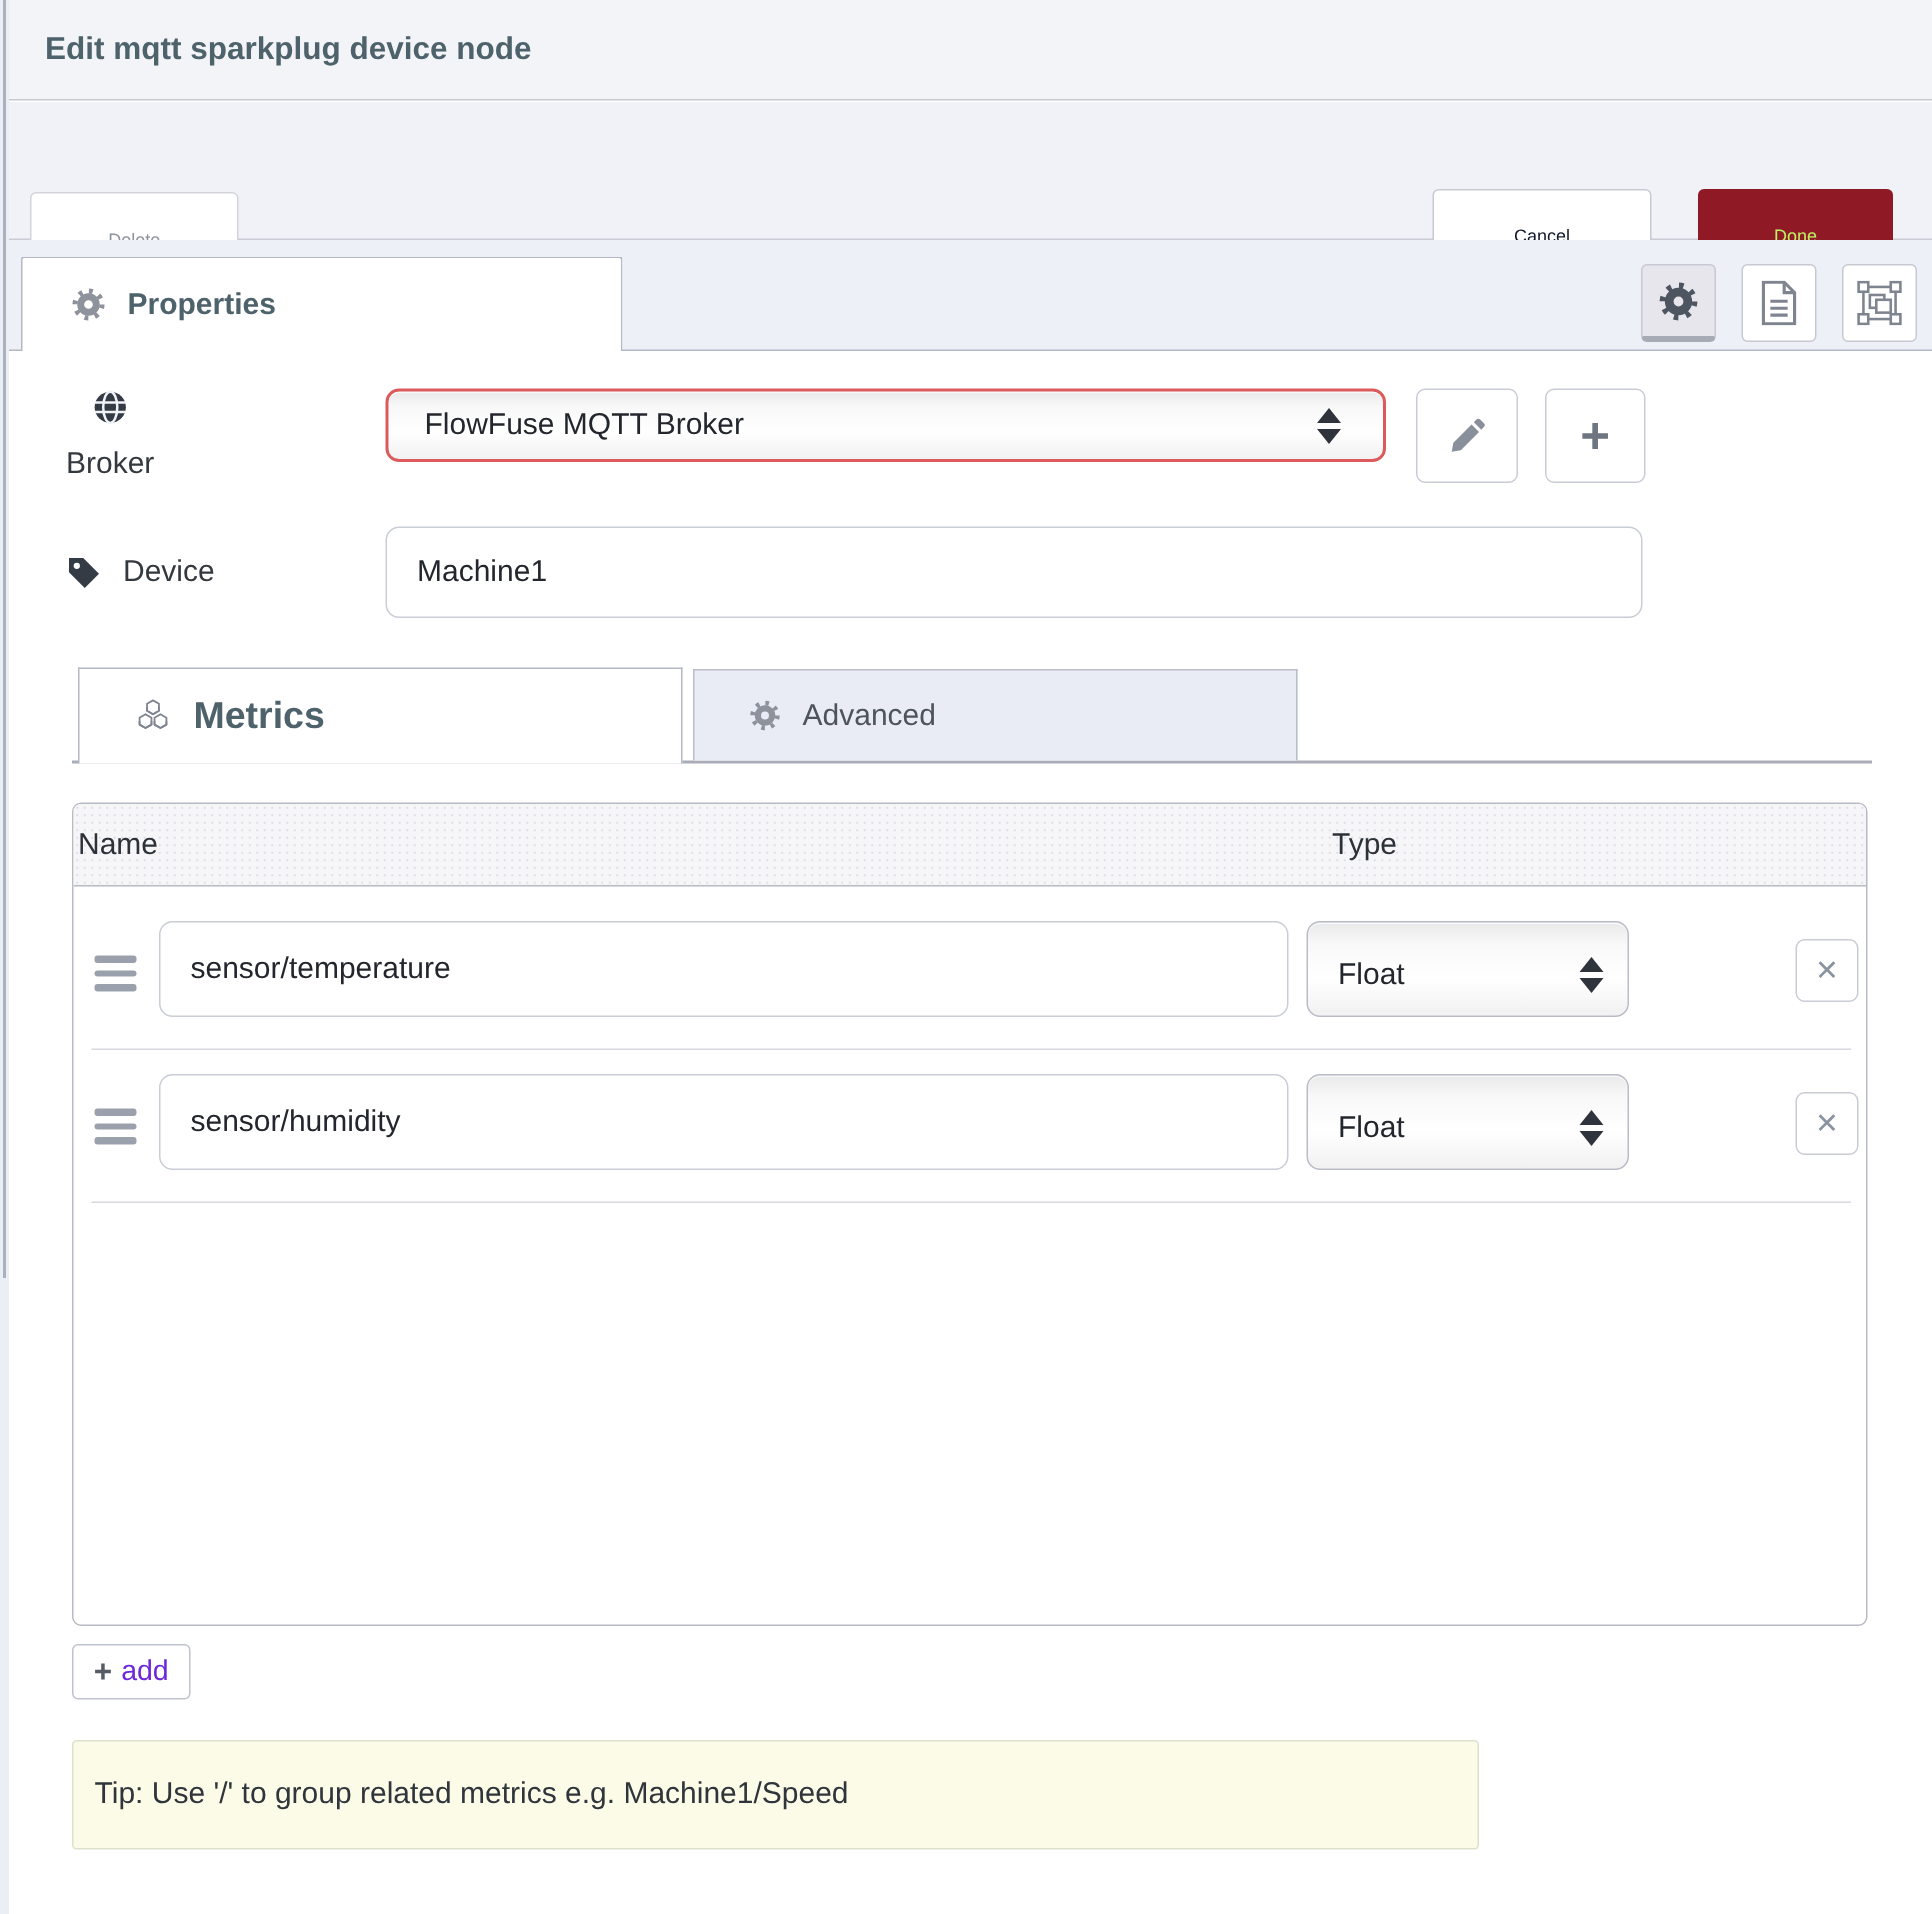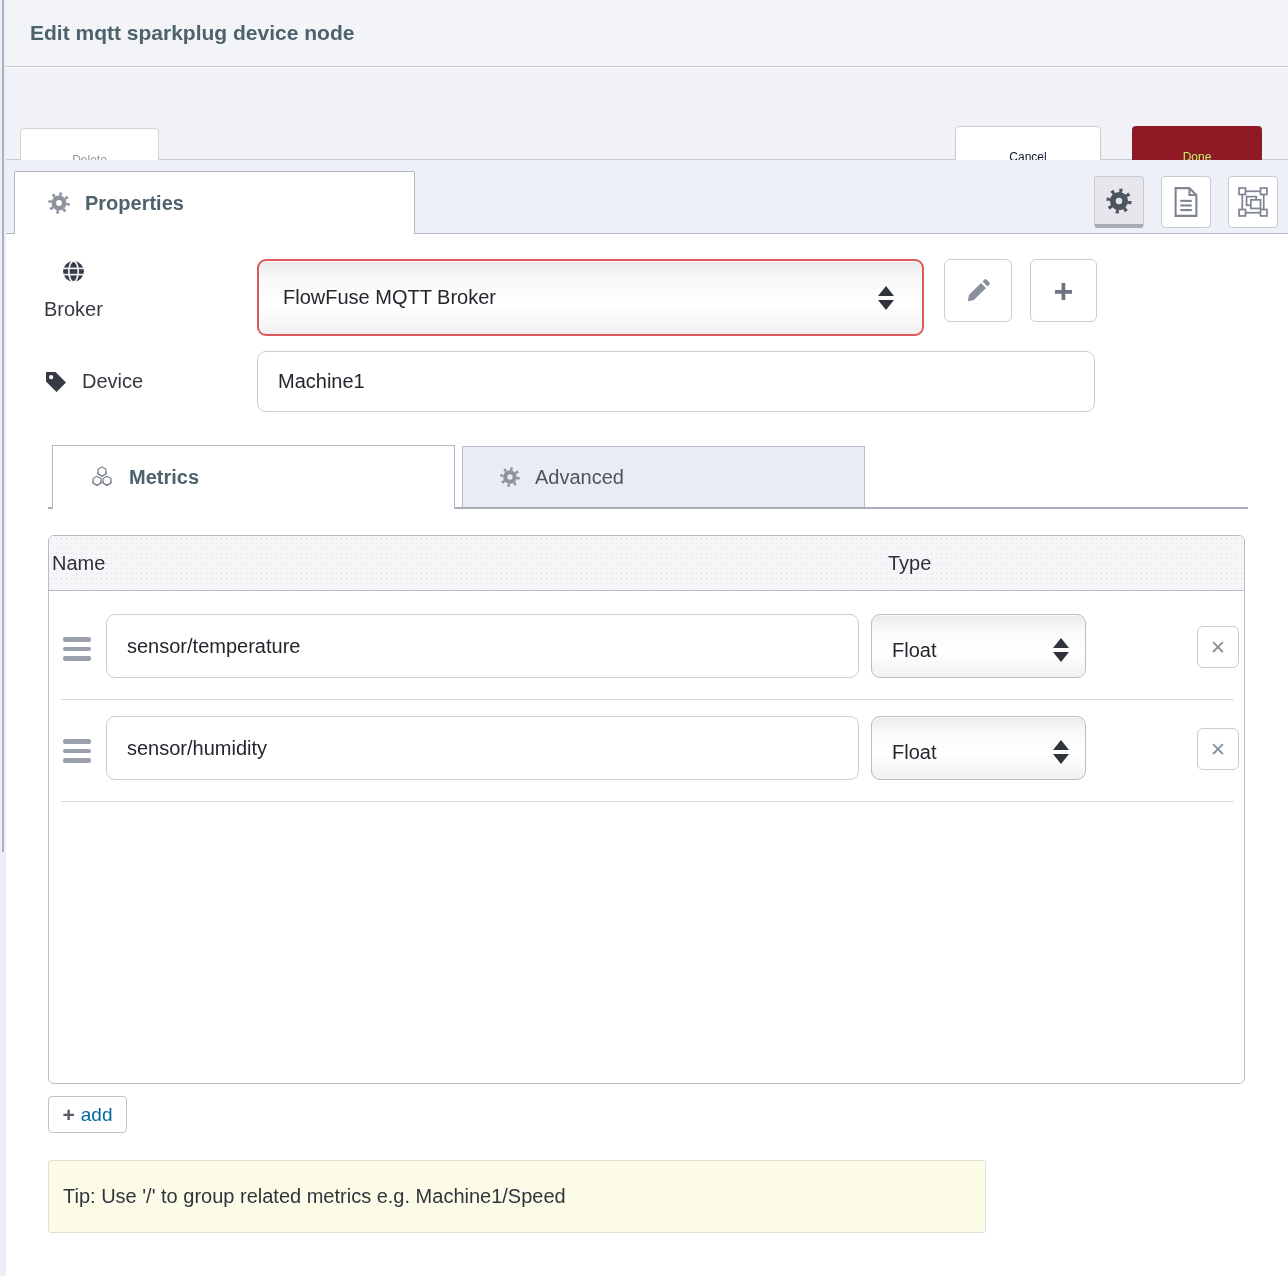--- a/index.html
+++ b/index.html
@@ -35,38 +35,38 @@
 
   
   .content { left:6px; top:234px; width:1282px; height:1042px; background:#fff; }
 
   .field-label { display:flex; align-items:center; gap:14px; font-size:20px; color:#33393f; }
   .lbl-broker { left:44px; top:259px; height:63px;flex-direction:column; }
   .lbl-device { left:44px; top:351px; height:61px; }
 
   .select { border-radius:9px; background:linear-gradient(180deg,#e9e9e9 0%,#f8f8f8 22%,#ffffff 60%,#f1f1f1 100%);
             display:flex; align-items:center; cursor:pointer; box-shadow:inset 0 1px 0 rgba(255,255,255,.7); }
-  .sel-broker { left:257px; top:259px; width:667px; height:77px; border:2px solid #dc5a5c; padding:0 28px 0 24px; }
+  .sel-broker { left:257px; top:259px; width:667px; height:49px; border:2px solid #dc5a5c; padding:0 28px 0 24px; }
   .sel-text { font-size:20px; color:#23272d; flex:1; white-space:nowrap; overflow:hidden; }
   .stepper { display:flex; flex-direction:column; gap:4px; align-items:center; }
   .tri-up   { width:0; height:0; border-left:8px solid transparent; border-right:8px solid transparent; border-bottom:10px solid #2f343c; }
   .tri-down { width:0; height:0; border-left:8px solid transparent; border-right:8px solid transparent; border-top:10px solid #2f343c; }
 
   .sq-btn { background:#fff; border:1px solid #c9ccd6; border-radius:6px; display:flex; align-items:center; justify-content:center; cursor:pointer; }
   .btn-edit { left:944px; top:259px; width:68px; height:63px; }
   .btn-add-broker { left:1030px; top:259px; width:67px; height:63px; font-size:34px; font-weight:bold; color:#6f7580; line-height:1; }
 
   .text-input { border:1px solid #c9cdd6; border-radius:9px; font-size:20px; color:#23272d; padding:0 20px;
                 font-family:"Liberation Sans","DejaVu Sans",sans-serif; background:#fff; outline:none; }
   .inp-device { left:257px; top:351px; width:838px; height:61px; }
 
   
   .m-tab { top:445px; height:64px; display:flex; align-items:center; gap:14px; cursor:pointer; z-index:3; }
   .tab-metrics  { left:52px;  width:403px; background:#fff; border:1px solid #b4b8c4; border-bottom:none; padding-left:36px; }
-  .tab-metrics .lbl { font-size:20px; font-weight:bold; color:#4e626b; }
+  .tab-metrics .lbl { font-size:25px; font-weight:bold; color:#4e626b; }
   .tab-advanced { left:462px; top:446px; height:61px; width:403px; background:#e9ebf5; border:1px solid #b9bdc9; border-bottom:none; padding-left:36px; }
   .tab-advanced .lbl { font-size:20px; color:#4d545e; }
   .tabs-underline { left:48px; top:507px; width:1200px; height:2px; background:#a9adb9; z-index:1; }
 
   
   .mtable { left:48px; top:535px; width:1197px; height:549px; border:1px solid #b7bbc6; border-radius:6px; background:#fff; overflow:hidden; }
   .mt-head { position:absolute; left:0; top:0; width:100%; height:55px; background-color:#f6f6f9; border-bottom:1px solid #b7bbc6; }
   .mt-col { position:absolute; top:0; height:55px; line-height:55px; font-size:20px; color:#2d3238; }
   .col-name { left:3px; } .col-type { left:839px; }
   .mrow { position:absolute; left:0; width:100%; height:100px; }
@@ -77,21 +77,21 @@
   .sel-type { position:absolute; left:822px; top:15px; width:215px; height:64px; border:1px solid #b9bcc6; padding:8px 16px 0 20px; }
   .x-btn { position:absolute; left:1148px; top:27px; width:42px; height:42px; background:#fff; border:1px solid #c9ccd4; border-radius:6px;
            display:flex; align-items:center; justify-content:center; font-size:19px; font-weight:bold; color:#8a93a0; cursor:pointer; }
   .row-sep { position:absolute; left:12px; width:1173px; height:1px; background:#d6d8de; }
   .sep1 { top:163px; } .sep2 { top:265px; }
 
   
   .btn-add-row { left:48px; top:1096px; width:79px; height:37px; background:#fff; border:1px solid #bfc3cd; border-radius:4px;
                  display:flex; align-items:center; justify-content:center; gap:6px; cursor:pointer; }
   .btn-add-row .plus { font-size:21px; font-weight:bold; color:#555c66; line-height:1; }
-  .btn-add-row .txt  { font-size:19px; color:#0369a1; }
+  .btn-add-row .txt  { font-size:19px; color:#6d28d9; }
 
   
   .tip-box { left:48px; top:1160px; width:938px; height:73px; background:#fbfbe7; border:1px solid #e0e0cf; border-radius:3px;
              display:flex; align-items:center; padding-left:14px; font-size:20px; color:#2f353b; }
 
   svg { display:block; }
 </style>
 </head>
 <body>
 

